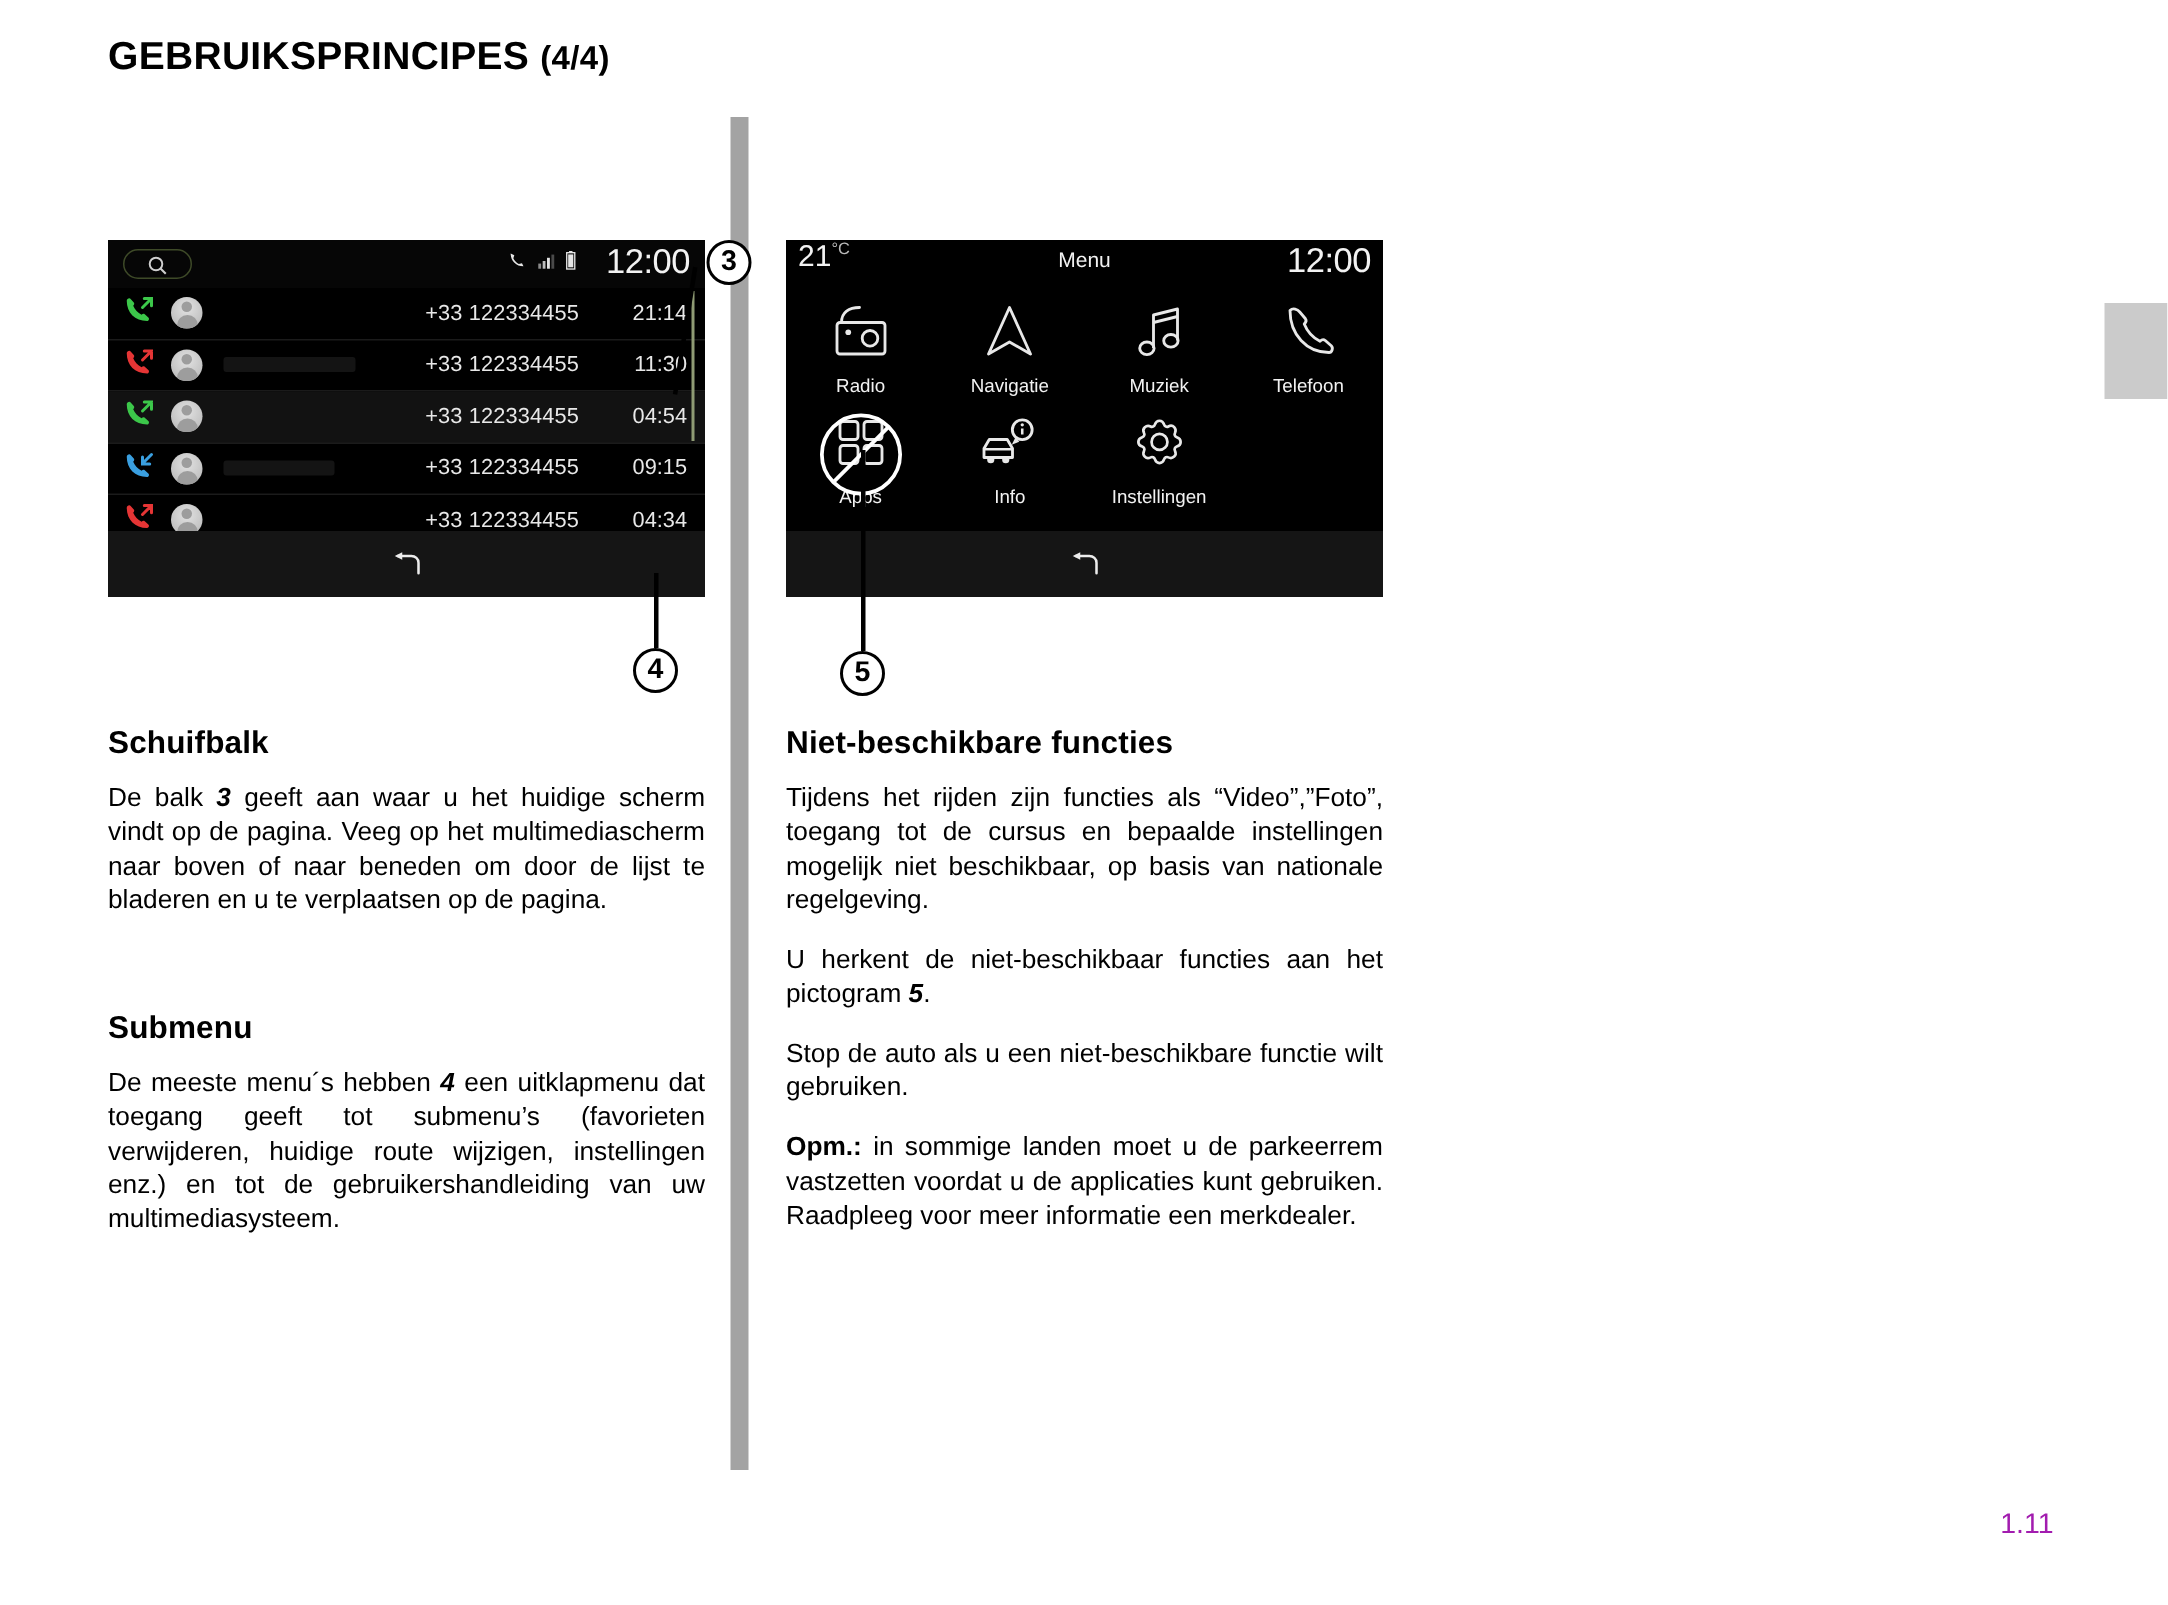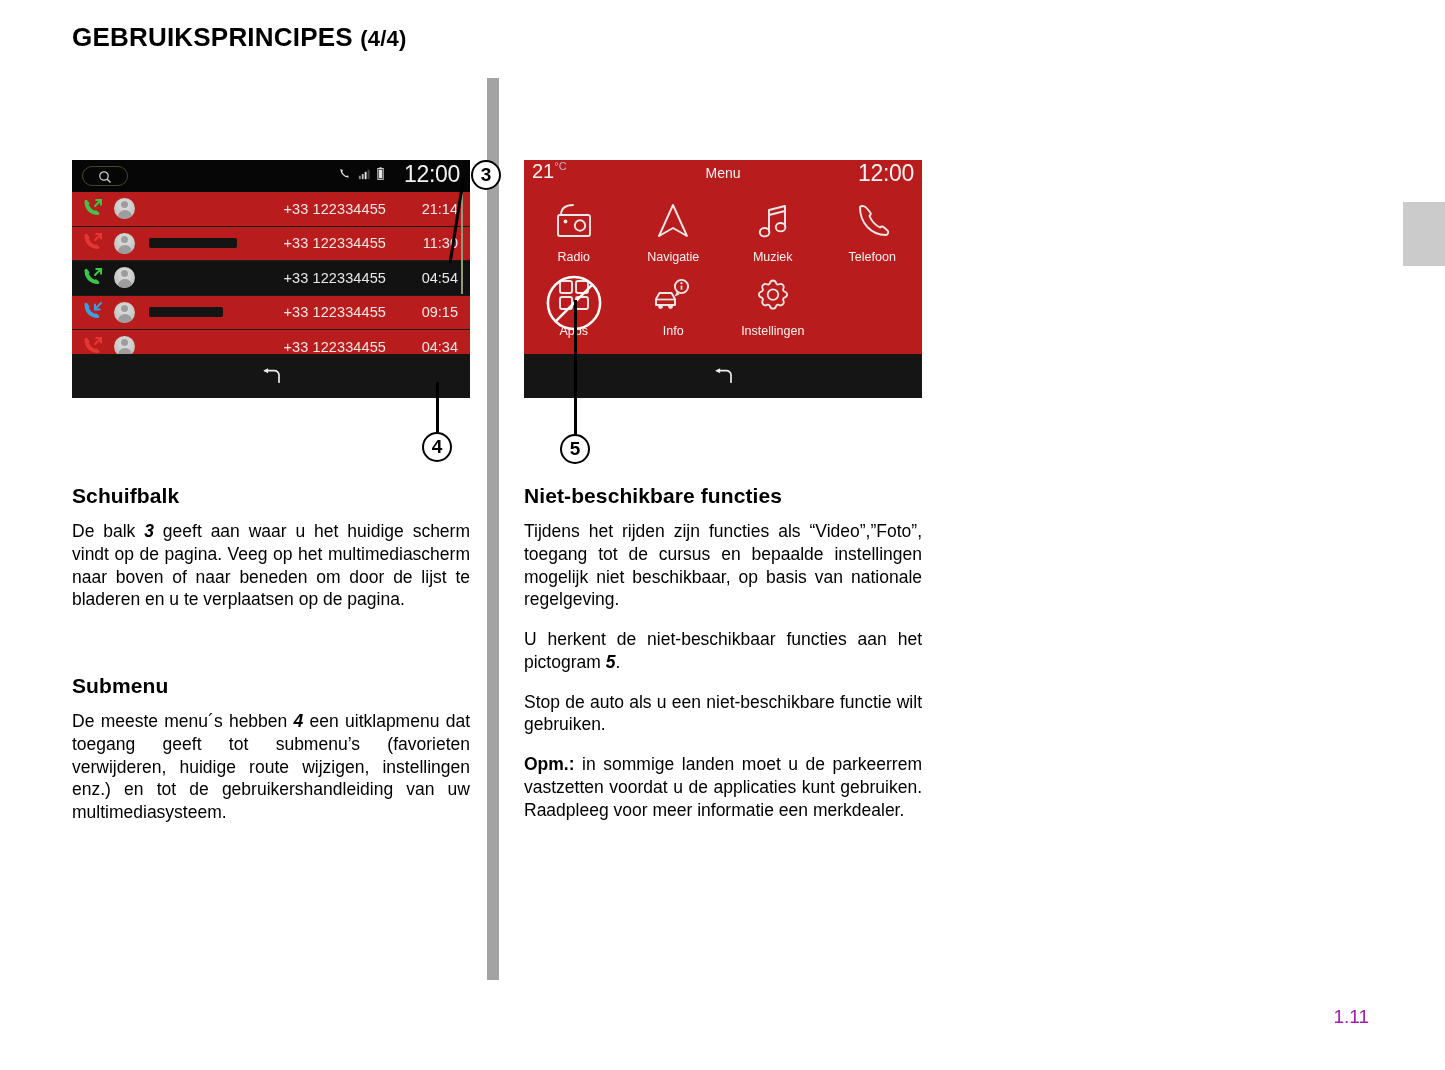--- a/index.html
+++ b/index.html
@@ -74,21 +74,21 @@
     hyphens: manual;
   }
   p.body:last-child { margin-bottom: 0; }
   b.num { font-style: italic; font-weight: bold; }
 
   
   .screen {
     position: absolute;
     width: 398px;
     height: 238px;
-    background: #b91c1c;
+    background: #000000;
     overflow: hidden;
   }
   #screen-phone { left: 72px; top: 160px; }
   #screen-menu  { left: 524px; top: 160px; }
 
   
   .ph-header {
     position: relative;
     height: 32px;
     background: #060606;

